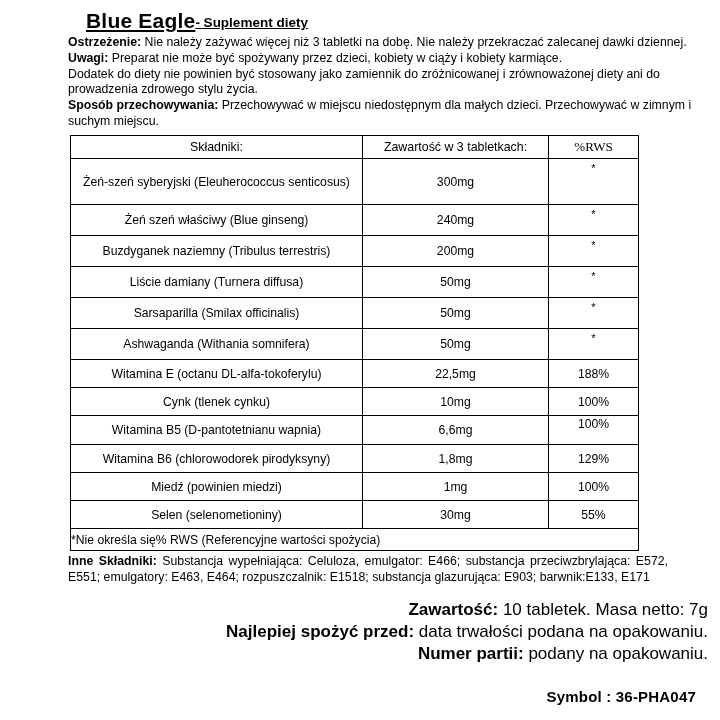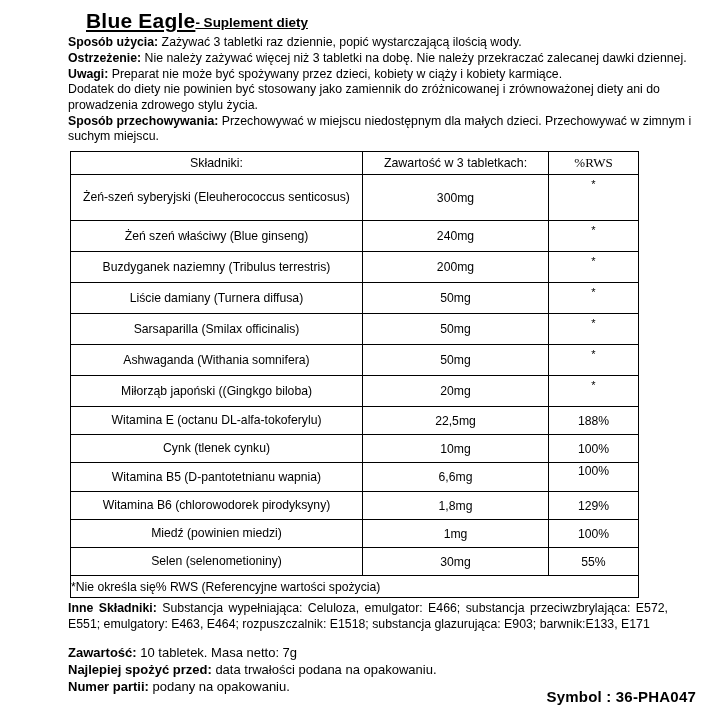--- a/index.html
+++ b/index.html
@@ -114,22 +114,23 @@
   
   .other {
     font-size: 12.3px;
     line-height: 1.3;
     text-align: justify;
     width: 600px;
     margin-top: 3px;
   }
   .other .lbl { font-weight: bold; }
   .bottom-line {
-    font-size: 13px;
+    font-size: 17px;
     line-height: 1.3;
+    text-align: right;
   }
   .bottom-line .lbl { font-weight: bold; }
 
   .symbol {
     position: absolute;
     right: 24px;
     bottom: 15px;
     font-size: 15px;
     font-weight: bold;
     letter-spacing: 0.2px;
@@ -137,23 +138,20 @@
 </style>
 </head>
 <body>
 
 <div class="page">
 
   <div class="title-line">
     <span class="brand">Blue Eagle</span><span class="brand-sub">- Suplement diety</span>
   </div>
 
-  <p class="para">
-    <span class="lbl">Sposób użycia:</span><span> Zażywać 3 tabletki raz dziennie, popić wystarczającą ilością  wody.</span>
-  </p>
 
   <p class="para">
     <span class="lbl">Ostrzeżenie:</span><span> Nie należy zażywać więcej niż 3 tabletki na dobę. Nie należy przekraczać zalecanej dawki dziennej.</span>
   </p>
 
   <p class="para">
     <span class="lbl">Uwagi:</span><span> Preparat nie może być spożywany przez dzieci, kobiety w ciąży i kobiety karmiące.</span>
   </p>
 
   <p class="para">Dodatek do diety nie powinien być stosowany jako zamiennik do zróżnicowanej i zrównoważonej diety ani do prowadzenia zdrowego stylu życia.</p>
@@ -201,25 +199,20 @@
           <td class="name">Sarsaparilla (Smilax officinalis)</td>
           <td class="amt">50mg</td>
           <td class="rws star">*</td>
         </tr>
         <tr class="r-std">
           <td class="name">Ashwaganda (Withania somnifera)</td>
           <td class="amt">50mg</td>
           <td class="rws star">*</td>
         </tr>
         <tr class="r-std">
-          <td class="name">Miłorząb japoński ((Gingkgo biloba)</td>
-          <td class="amt">20mg</td>
-          <td class="rws star">*</td>
-        </tr>
-        <tr class="r-std">
           <td class="name">Witamina E (octanu DL-alfa-tokoferylu)</td>
           <td class="amt">22,5mg</td>
           <td class="rws">188%</td>
         </tr>
         <tr class="r-std">
           <td class="name">Cynk (tlenek cynku)</td>
           <td class="amt">10mg</td>
           <td class="rws">100%</td>
         </tr>
         <tr class="r-std r-b5">

